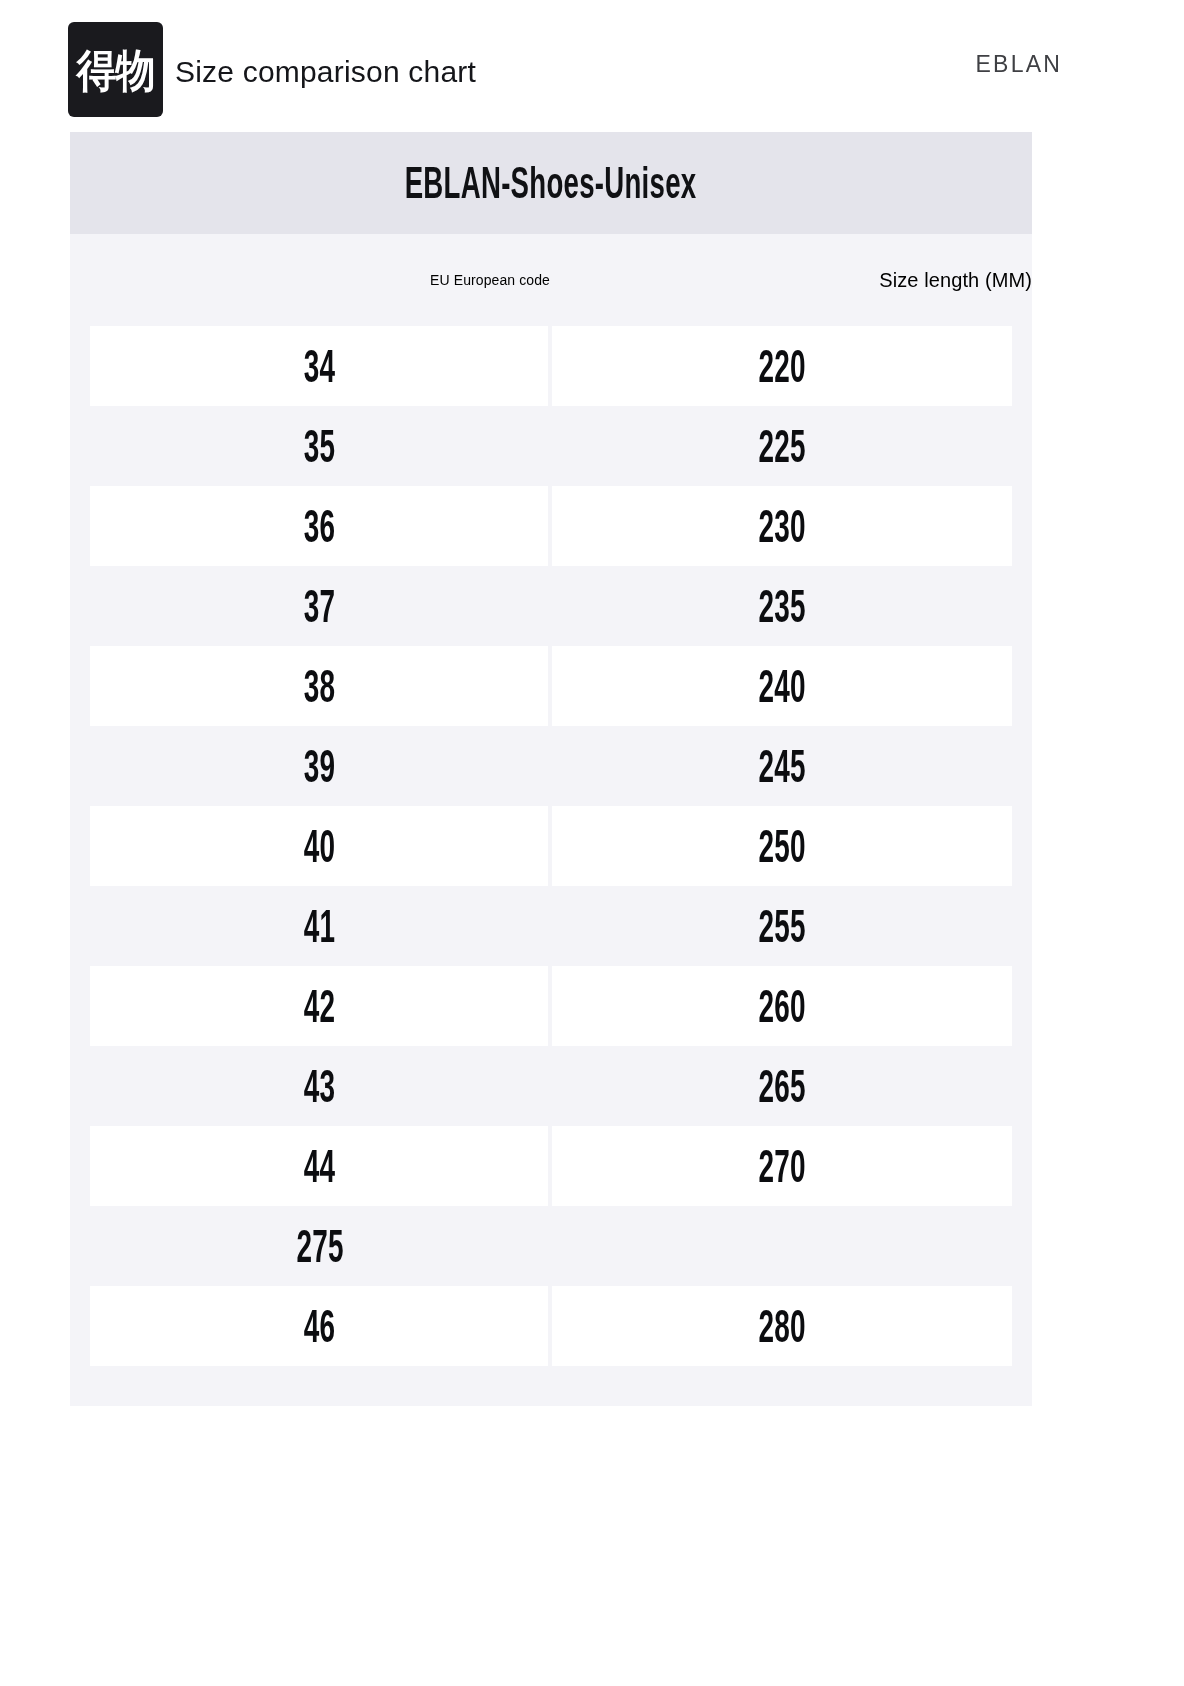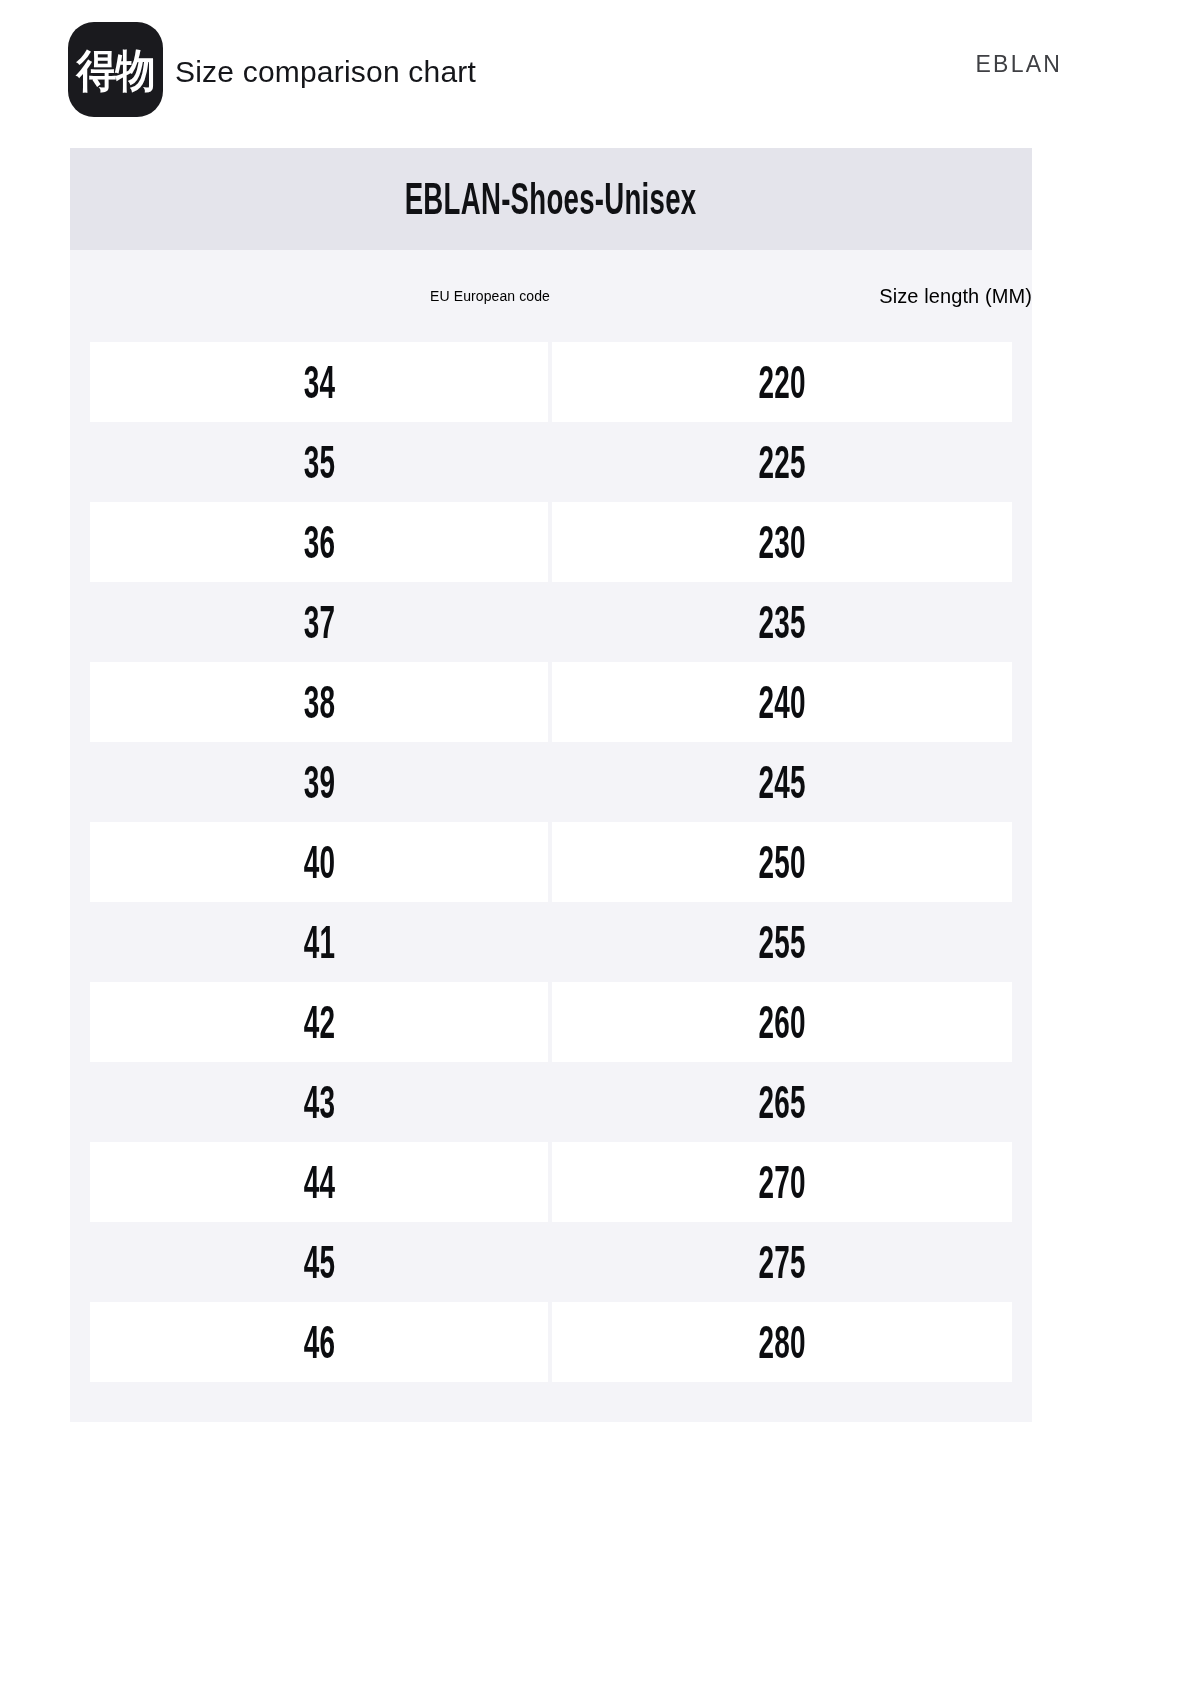--- a/index.html
+++ b/index.html
@@ -12,21 +12,21 @@
   .page { position:relative; width:1184px; height:1686px; background:#fff; overflow:hidden; }
 
   
   .topbar {
     position:absolute; left:0; top:0; width:1184px; height:140px;
   }
   .logo {
     position:absolute; left:68px; top:22px;
     width:95px; height:95px;
     background:#1a1a1e;
-    border-radius:26px;
+    border-radius:6px;
     display:flex; align-items:center; justify-content:center;
   }
   .logo-glyph {
     color:#ffffff;
     font-size:40px;
     line-height:1;
     font-weight:700;
     letter-spacing:-1px;
     font-family:"DejaVu Sans", sans-serif;
     transform:scaleY(1.12);
@@ -44,21 +44,21 @@
     position:absolute; right:122px; top:49px;
     font-size:23px; line-height:30px;
     color:#3f4044;
     font-weight:300;
     letter-spacing:2.2px;
     white-space:nowrap;
   }
 
   
   .table-wrap {
-    position:absolute; left:70px; top:148px;
+    position:absolute; left:70px; top:132px;
     width:962px;
     background:#f4f4f8;
     padding-bottom:40px;
   }
   .banner {
     height:102px;
     background:#e4e4eb;
     display:flex; align-items:center; justify-content:center;
   }
   .banner-text {
@@ -224,23 +224,20 @@
         </div>
         <div class="row white">
           <div class="cell c1">
             <span class="num">44</span>
           </div>
           <div class="cell c2">
             <span class="num">270</span>
           </div>
         </div>
         <div class="row shade">
-          <div class="cell c1">
-            <span class="num">45</span>
-          </div>
           <div class="cell c2">
             <span class="num">275</span>
           </div>
         </div>
         <div class="row white">
           <div class="cell c1">
             <span class="num">46</span>
           </div>
           <div class="cell c2">
             <span class="num">280</span>

